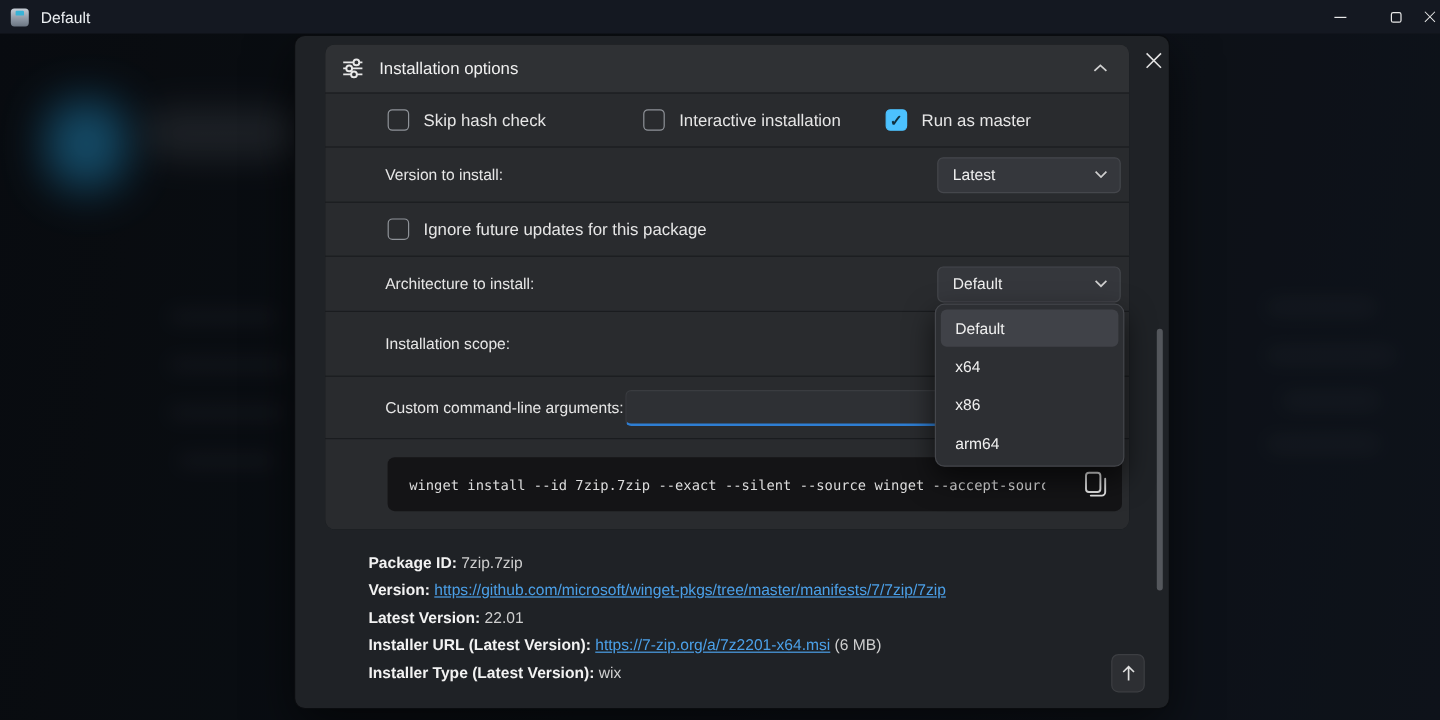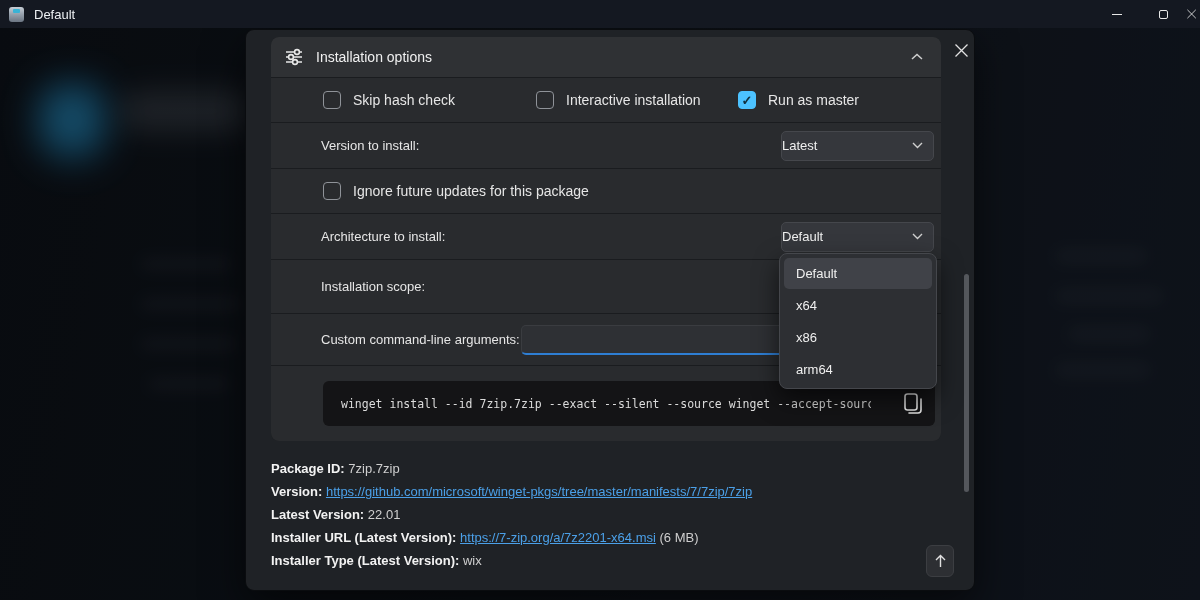--- a/index.html
+++ b/index.html
@@ -61,21 +61,21 @@
 
   .cbx-wrap { position:absolute; display:flex; align-items:center; }
   .cbx { width:18px; height:18px; border-radius:4px; border:1px solid #8f9399; background:transparent;
          display:flex; align-items:center; justify-content:center; flex:none; }
   .cbx.checked { background:#4cc2ff; border-color:#4cc2ff; color:#10303f; font-size:13px; font-weight:bold; }
   .cbx-label { margin-left:12px; font-size:14px; color:#e6e6e6; white-space:nowrap; }
 
   .dropdown { position:absolute; left:510px; width:153px; height:30px; top:50%; transform:translateY(-50%);
               background:#35373c; border:1px solid #45474c; border-radius:5px;
               display:flex; align-items:center; font-size:13px; color:#efefef; }
-  .dropdown .dd-text { }
+  .dropdown .dd-text { margin-left:12px; }
   .dropdown .dd-chevron { margin-left:auto; margin-right:10px; display:flex; }
 
   .argsinput { position:absolute; left:250px; top:11px; width:413px; height:30px;
                background:#2e3034; border:1px solid #3a3c40; border-bottom:2px solid #2e7ed3;
                border-radius:5px; font-family:"Liberation Sans",sans-serif; font-size:13px;
                color:#e6e6e6; padding:0 10px; outline:none; }
 
   .cmdbox { position:absolute; left:52px; top:15px; width:612px; height:45px;
             background:#141416; border-radius:6px; display:flex; align-items:center; }
   .cmdtext { margin-left:18px; font-family:"DejaVu Sans Mono", monospace; font-size:11.5px;
@@ -86,21 +86,21 @@
   .menu { position:absolute; left:533px; top:223px; width:158px; height:136px;
           background:#2d2f33; border:1px solid #45474c; border-radius:8px;
           box-shadow:0 10px 24px rgba(0,0,0,.6); padding:4px 4px; z-index:10; }
   .menu-item { height:31px; margin-bottom:1px; display:flex; align-items:center;
                border-radius:5px; font-size:13px; color:#f0f0f0; padding-left:12px; }
   .menu-item.selected { background:#404248; }
 
   
   .details { position:absolute; left:25px; top:427px; font-size:13px; line-height:23px; }
   .dline { white-space:nowrap; }
-  .dlabel { font-weight:bold; color:#f2f2f2; }
+  .dlabel { font-weight:bold; color:#f2f2f2;margin-left:36px; }
   .dvalue { color:#cfcfcf; }
   .dvalue.link { color:#4ba0e8; text-decoration:underline; }
 
   
   .scrollbar { position:absolute; left:718px; top:244px; width:5px; height:218px;
                background:#54575c; border-radius:3px; }
   .scrolltop { position:absolute; left:680px; top:515px; width:28px; height:32px;
                background:#2d2f33; border:1px solid #3c3e42; border-radius:6px;
                display:flex; align-items:center; justify-content:center; }
 </style>

